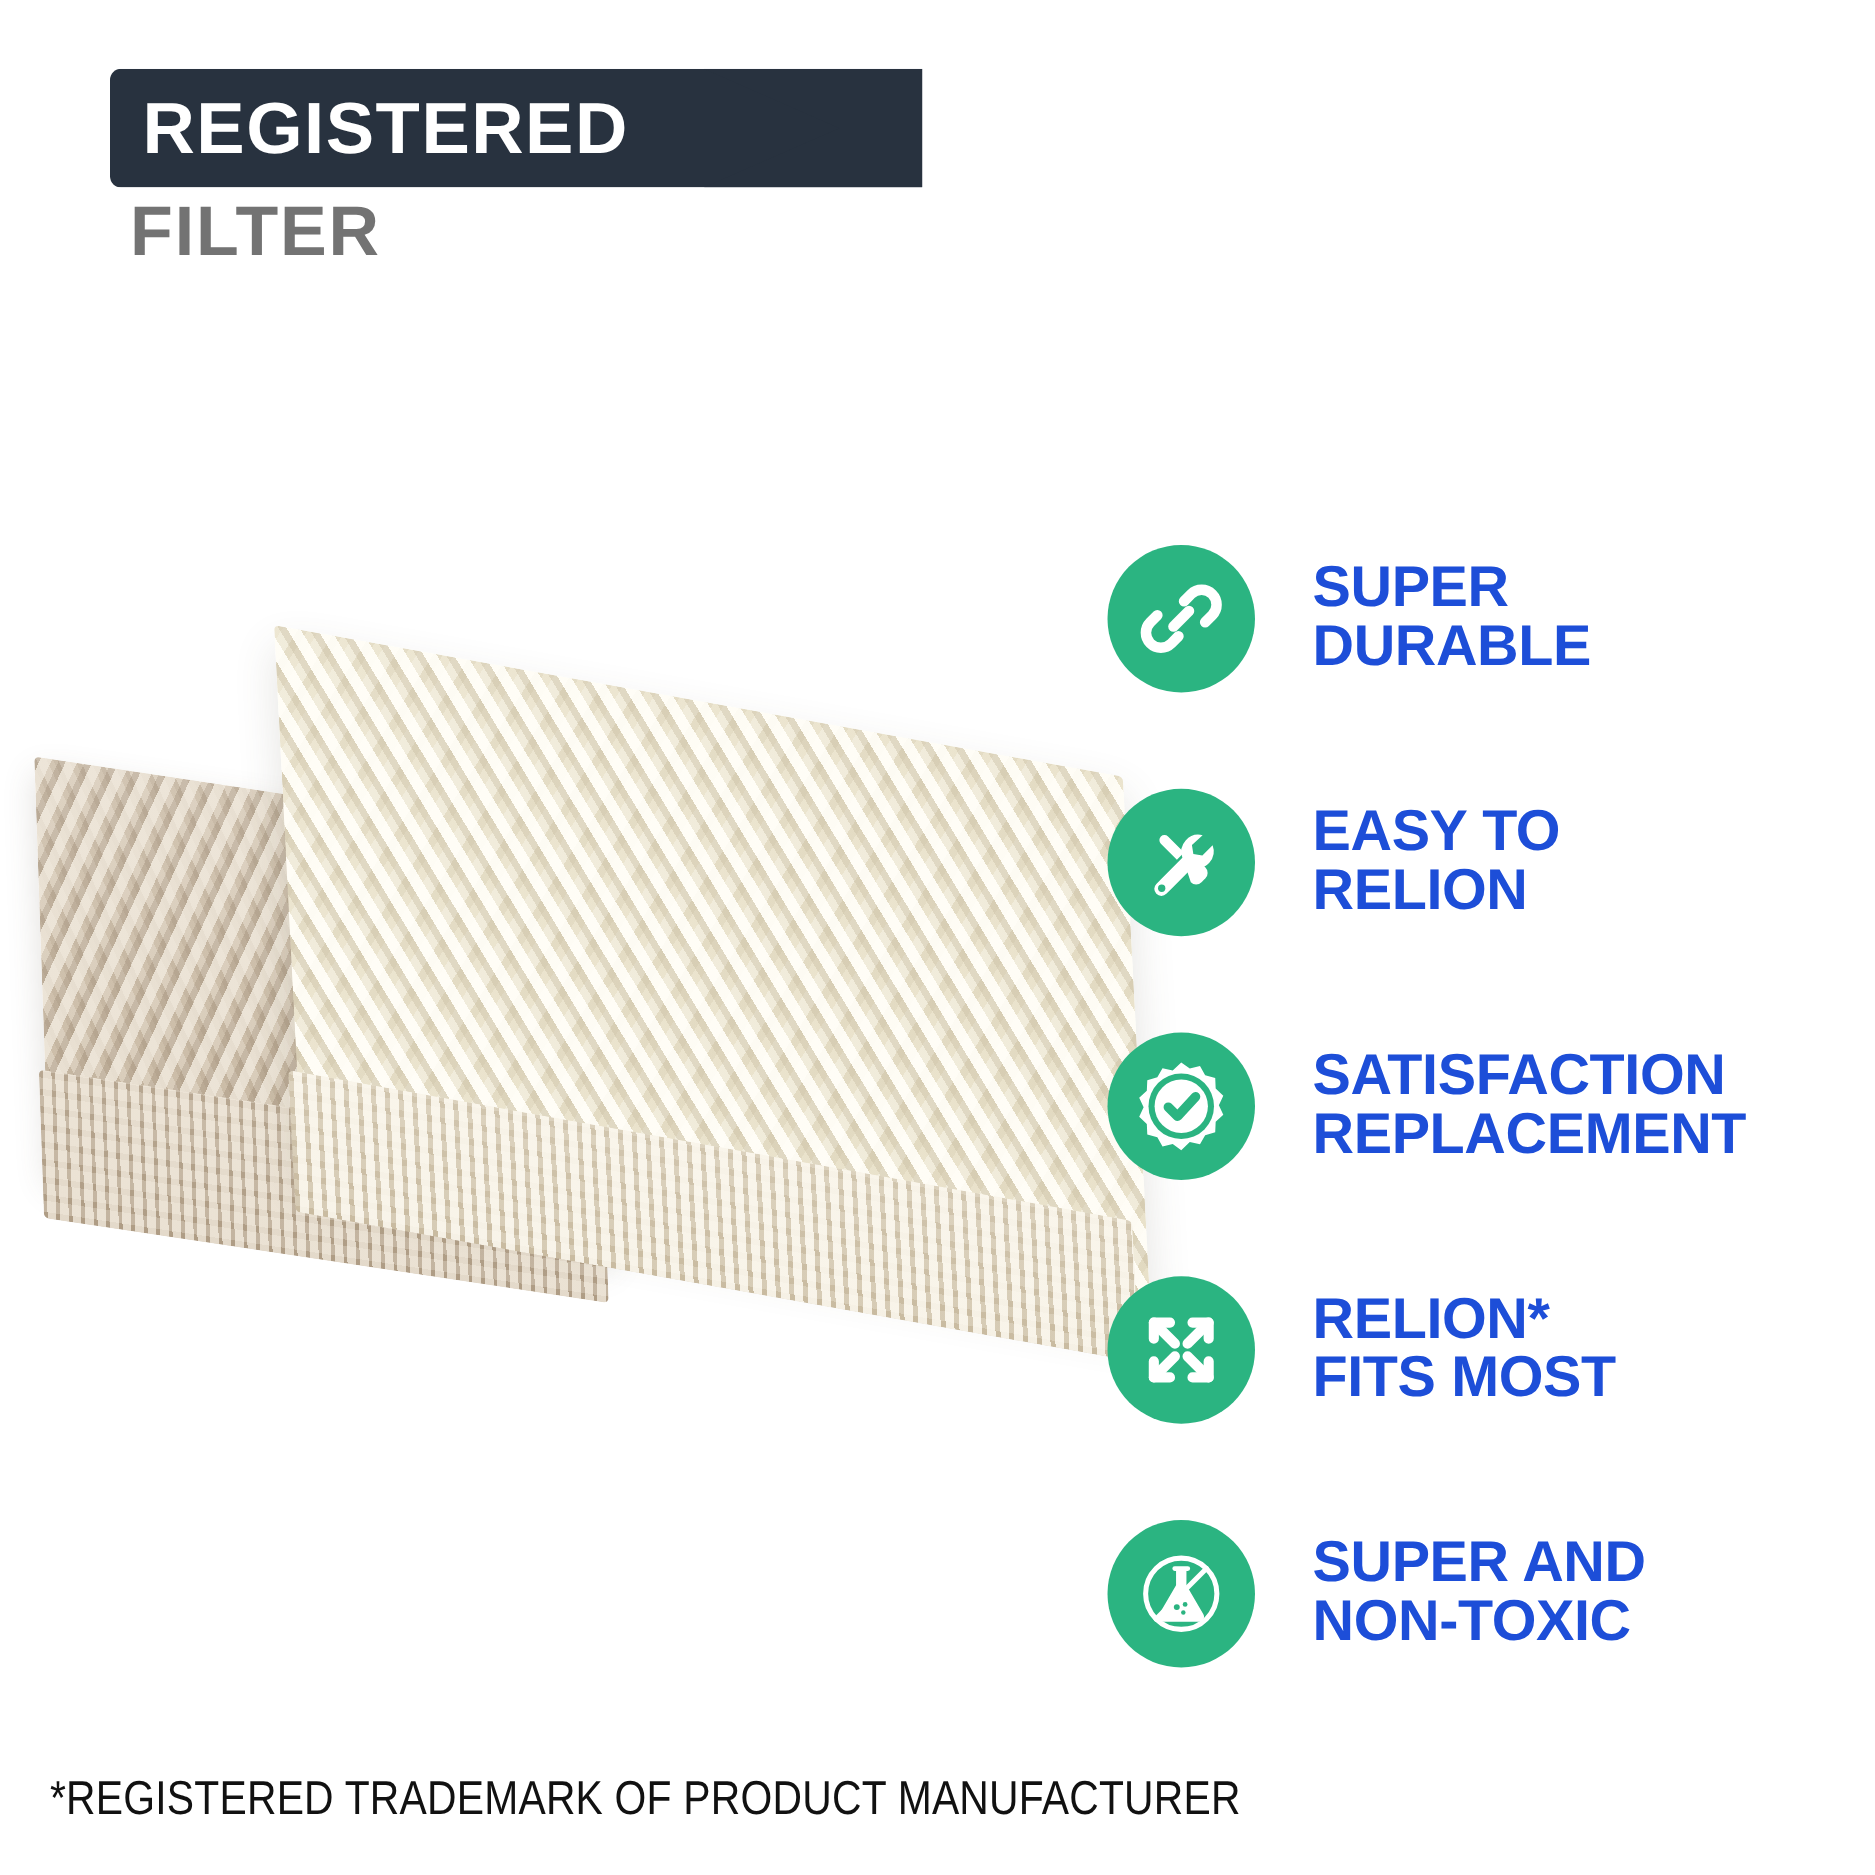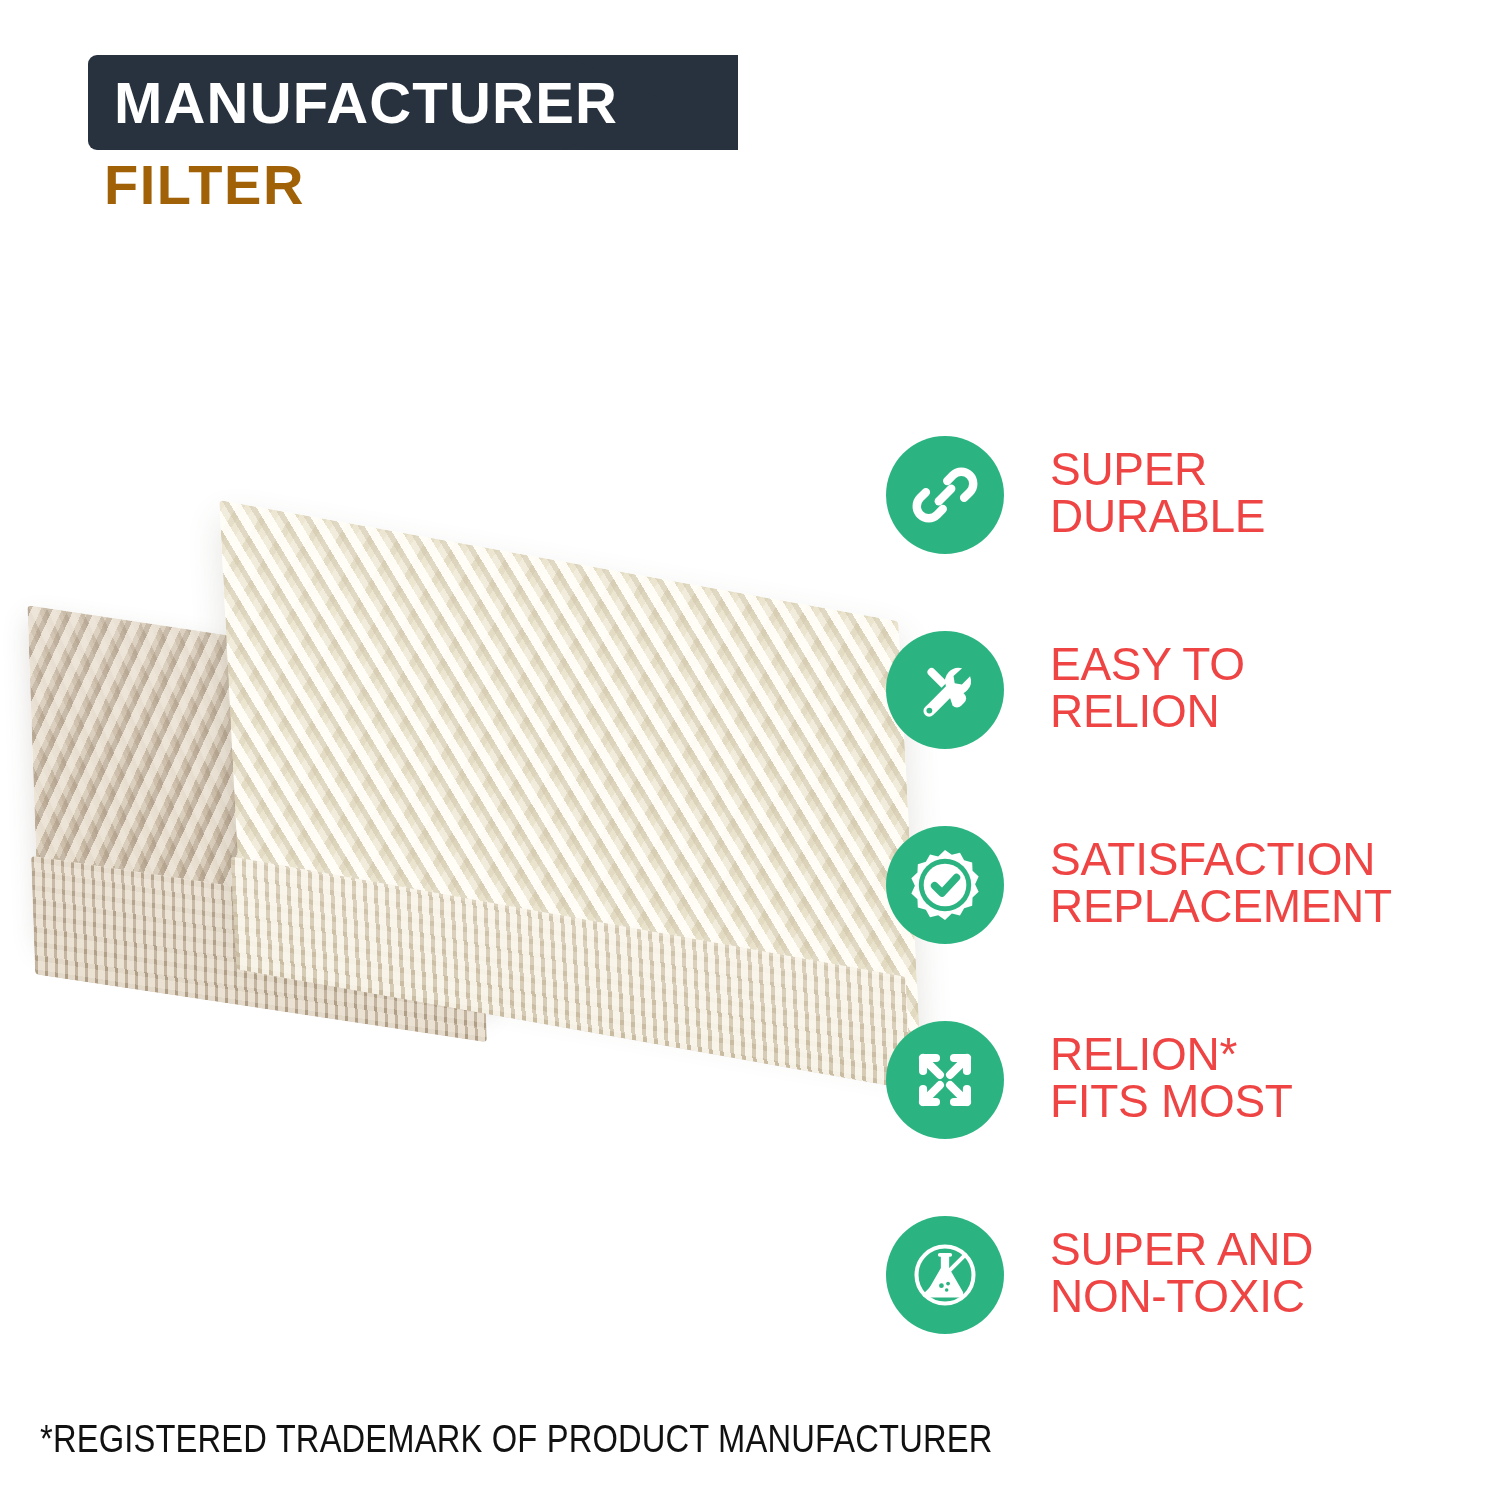--- a/index.html
+++ b/index.html
@@ -55,21 +55,21 @@
     color: #ffffff;
     font-size: 58px;
     font-weight: bold;
     letter-spacing: 1.2px;
     white-space: nowrap;
   }
   #subtitle {
     position: absolute;
     left: 104px;
     top: 157px;
-    color: #a16207;
+    color: #737373;
     font-size: 56px;
     font-weight: bold;
     letter-spacing: 1.5px;
     line-height: 1;
     white-space: nowrap;
   }
 
   
   #product-photo {
     position: absolute;
@@ -175,23 +175,23 @@
     position: absolute;
     left: 50%;
     top: 50%;
     transform: translate(-50%, -50%);
   }
   .feature-text {
     position: absolute;
     left: 164px;
     top: 10px;
     width: 420px;
-    color: #ef4444;
+    color: #1d4ed8;
     font-size: 46px;
-    font-weight: normal;
+    font-weight: bold;
     line-height: 1.03;
     letter-spacing: -0.3px;
     white-space: nowrap;
   }
   .feature-text .ln {
     display: block;
   }
 
   
   #footer-note {
@@ -208,21 +208,21 @@
   }
 </style>
 </head>
 <body>
 
 <div id="page">
 
   <div id="header-block">
     <div id="ribbon-shape"></div>
     <div id="ribbon-notch"></div>
-    <div id="ribbon-title">MANUFACTURER</div>
+    <div id="ribbon-title">REGISTERED</div>
   </div>
   <div id="subtitle">FILTER</div>
 
   <div id="product-photo">
     <div class="pad" id="pad-back"></div>
     <div class="pad" id="pad-back-side"></div>
     <div class="pad" id="pad-front"></div>
     <div class="pad" id="pad-front-side"></div>
   </div>
 

